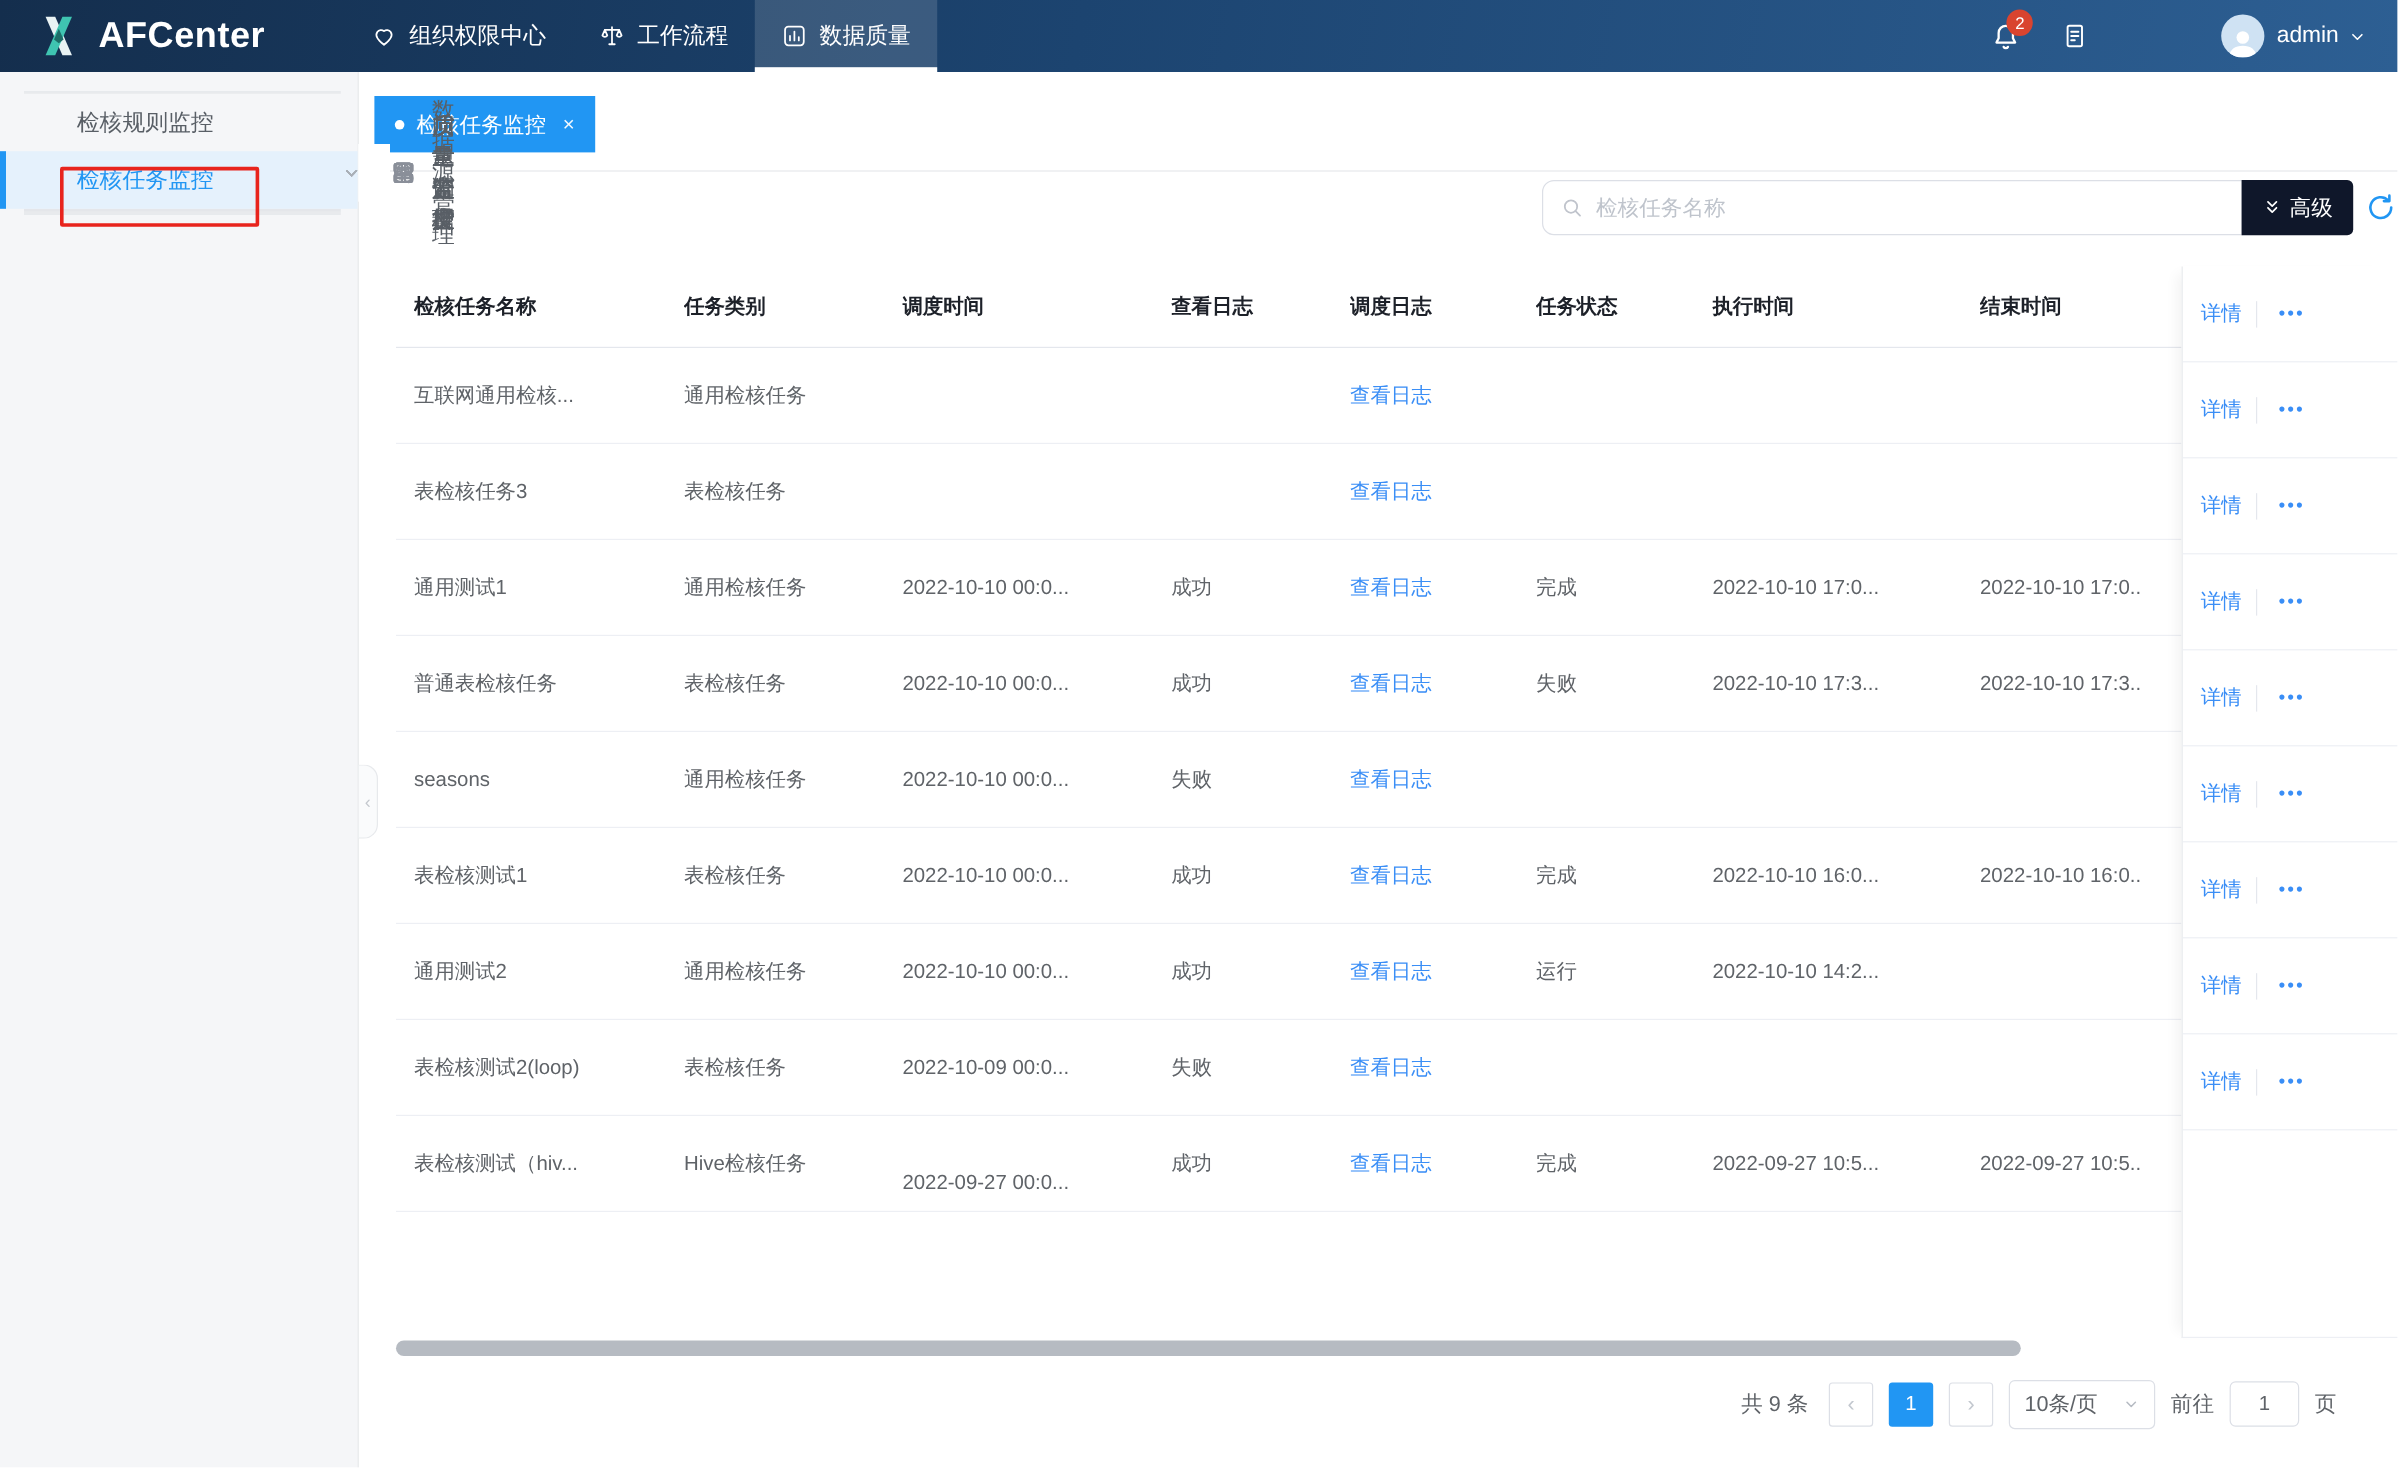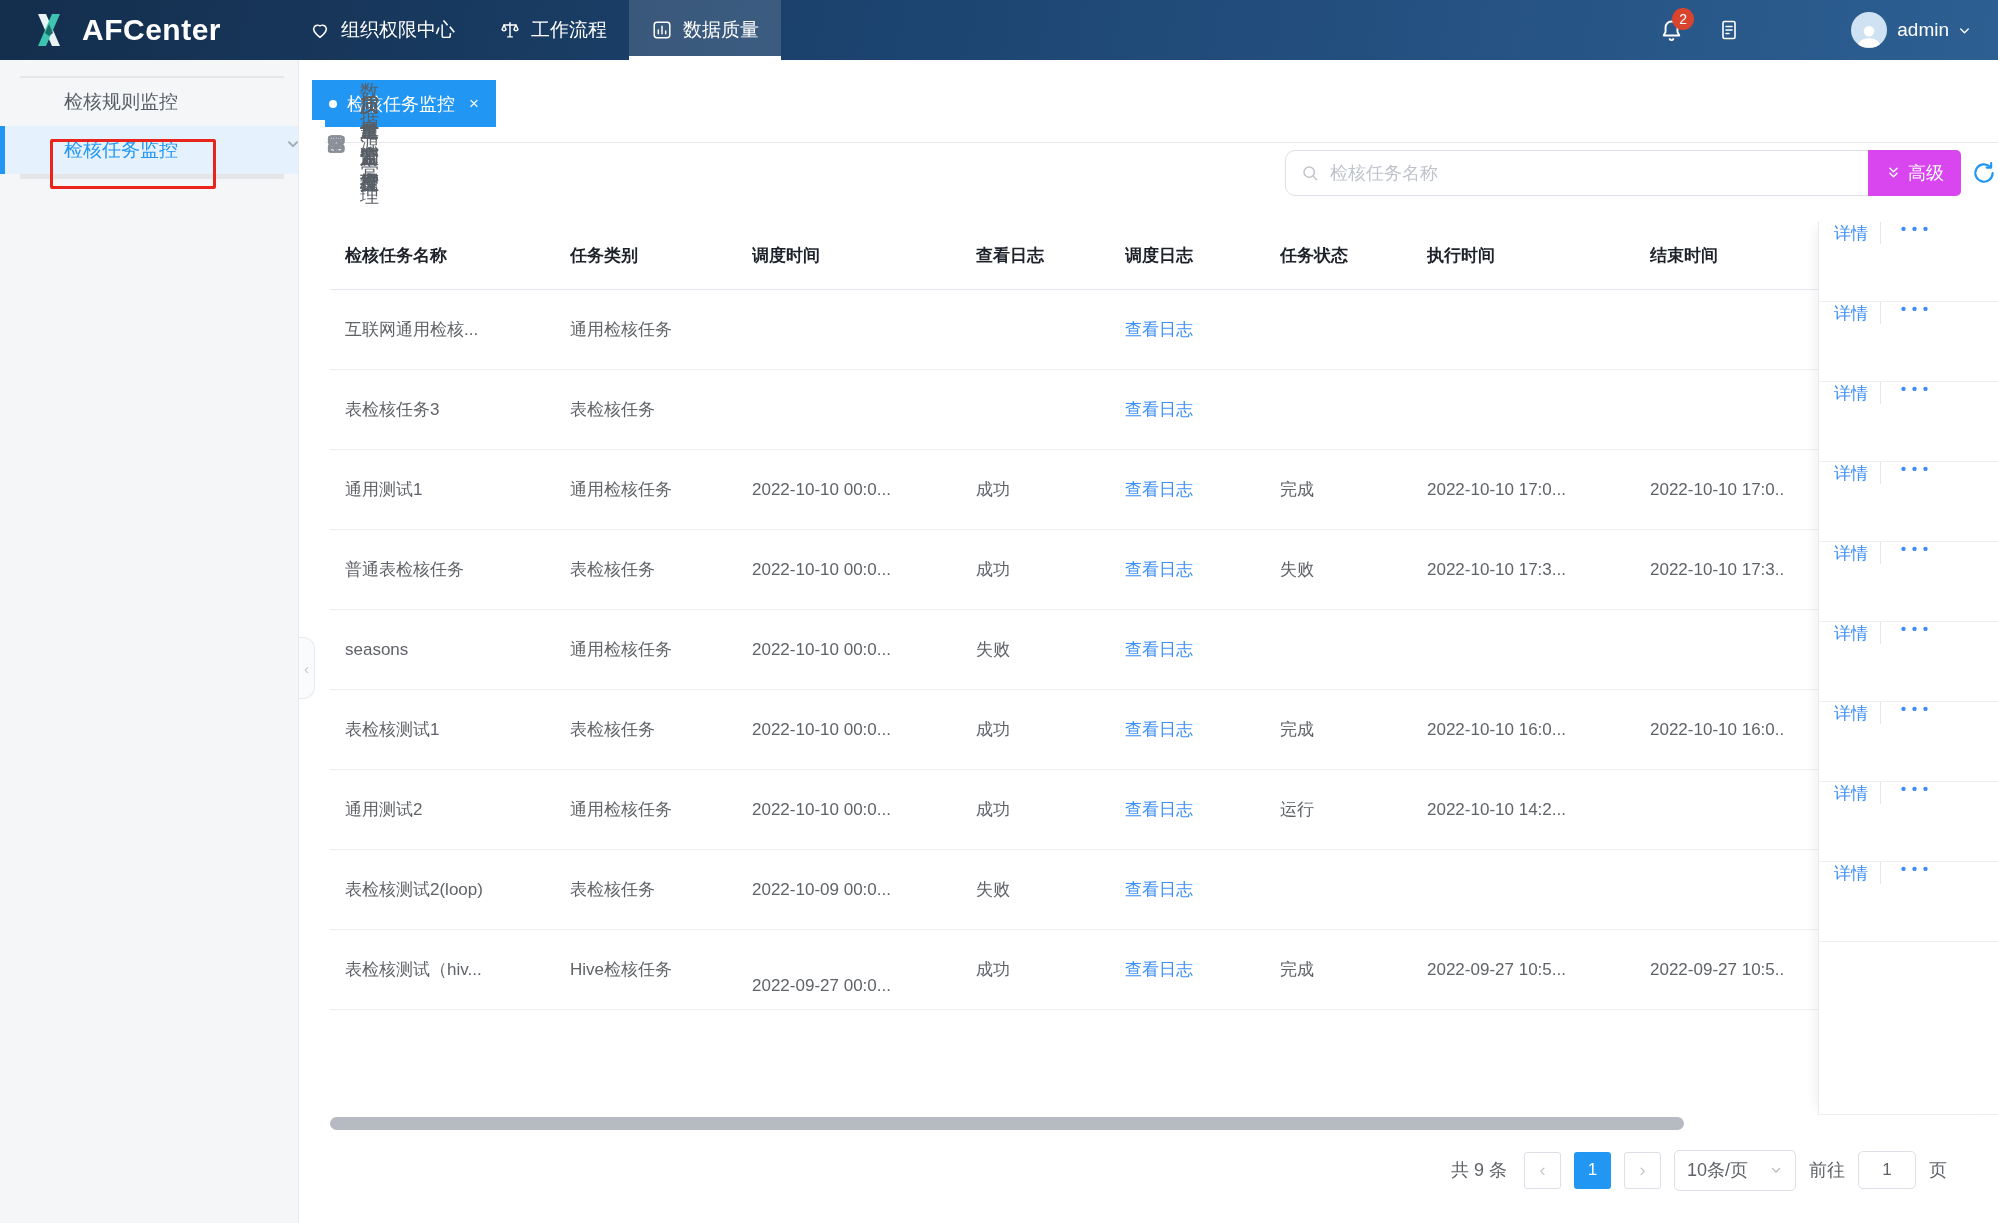--- a/index.html
+++ b/index.html
@@ -56,39 +56,39 @@
   .tab .dot{width:8px;height:8px;border-radius:50%;background:#fff;margin-right:10px;}
   .tab .tlabel{font-size:18px;}
   .tab .tclose{margin-left:14px;font-size:17px;opacity:.95;cursor:pointer;}
 
   .search-box{position:absolute;left:986px;top:90px;width:584px;height:46px;box-sizing:border-box;
     border:1px solid #dcdfe6;border-radius:10px 0 0 10px;background:#fff;display:flex;align-items:center;padding:0 14px;}
   .search-box .mag{display:flex;color:#c0c4cc;margin-right:8px;}
   .search-box input{border:none;outline:none;flex:1;font-size:18px;color:#333;
     font-family:"Liberation Sans","DejaVu Sans",sans-serif;}
   .search-box input::placeholder{color:#bfc4cc;}
-  .adv-btn{position:absolute;left:1569px;top:90px;width:93px;height:46px;background:#d946ef;border:none;
+  .adv-btn{position:absolute;left:1569px;top:90px;width:93px;height:46px;background:#0f172a;border:none;
     border-radius:0 5px 5px 0;color:#fff;font-size:18px;display:flex;align-items:center;justify-content:center;gap:6px;cursor:pointer;}
   .refresh-btn{position:absolute;left:1672px;top:100px;width:26px;height:26px;color:#2196f3;cursor:pointer;display:flex;}
 
   
   .thead{position:absolute;left:31px;top:162px;width:1488px;height:68px;display:flex;align-items:center;
     padding-left:15px;box-sizing:border-box;border-bottom:1px solid #e4e7ed;}
   .thead .hcell{font-size:17px;font-weight:700;color:#1d2129;white-space:nowrap;overflow:hidden;flex:none;}
   .tbody{position:absolute;left:31px;top:230px;width:1488px;}
   .trow{display:flex;align-items:center;height:80px;border-bottom:1px solid #edeff4;padding-left:15px;box-sizing:border-box;}
   .tcell{font-size:17px;color:#5f6368;white-space:nowrap;overflow:hidden;flex:none;}
   .link{color:#3a8ef6;cursor:pointer;}
 
   .op-col{position:absolute;left:1519px;top:162px;width:180px;height:893px;background:#fff;
     border-left:1px solid #e9ebee;border-bottom:1px solid #edeff4;box-sizing:border-box;
     box-shadow:-10px 0 10px -6px rgba(0,0,0,.05);}
   .op-head{height:68px;display:flex;align-items:center;padding-left:15px;border-bottom:1px solid #e4e7ed;
     font-size:17px;font-weight:700;color:#1d2129;box-sizing:border-box;}
-  .op-row{height:80px;display:flex;align-items:flex-start;padding-left:15px;border-bottom:1px solid #edeff4;box-sizing:border-box;font-family:Liberation Mono, monospace;}
+  .op-row{height:80px;display:flex;align-items:center;padding-left:15px;border-bottom:1px solid #edeff4;box-sizing:border-box;}
   .op-row .vdiv{width:1px;height:22px;background:#e4e7ed;margin:0 18px 0 12px;}
   .op-more{color:#3a8ef6;font-size:15px;letter-spacing:2px;font-weight:700;cursor:pointer;}
 
   .hscroll{position:absolute;left:31px;top:1057px;width:1354px;height:13px;border-radius:7px;background:#b6bbc2;cursor:pointer;}
 
   
   .pager{position:absolute;top:1090px;right:51px;height:40px;display:flex;align-items:center;gap:13px;
     font-size:18px;color:#5f6368;}
   .pg-total{margin-right:4px;}
   .pg-btn{width:37px;height:37px;border:1px solid #dcdfe6;border-radius:3px;background:#fff;color:#c3c8cf;

